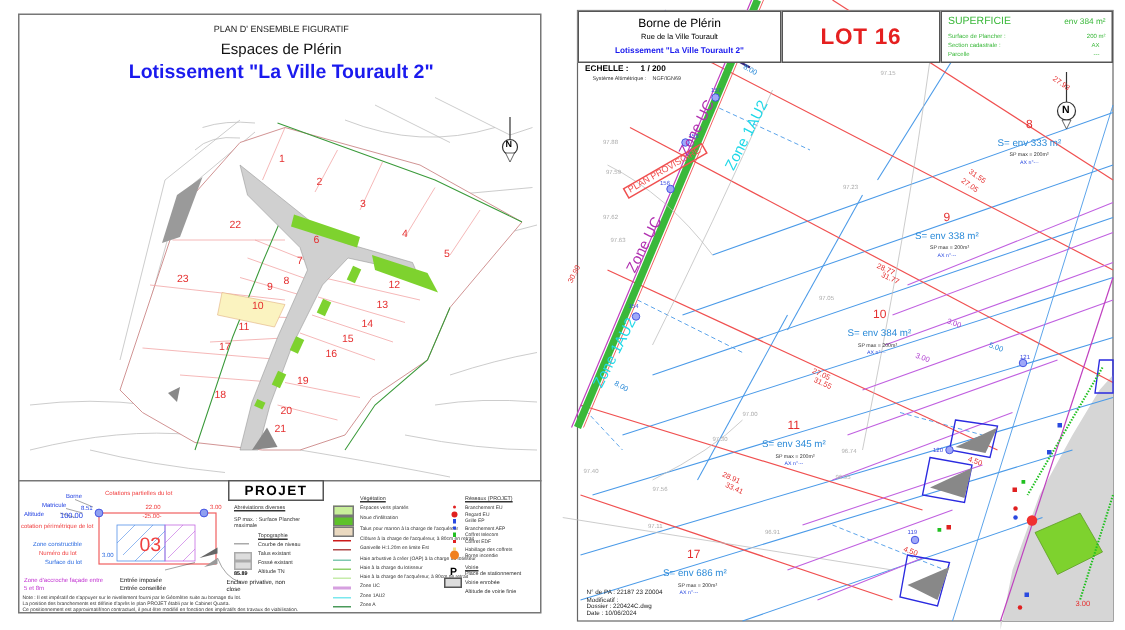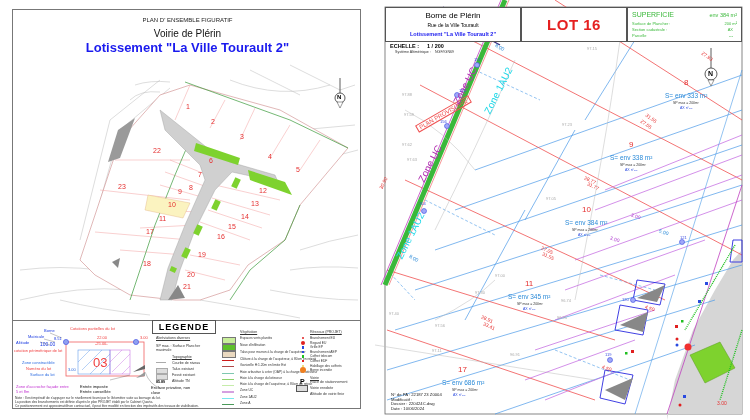--- a/index.html
+++ b/index.html
@@ -21,21 +21,21 @@
   .rlot { position:absolute; font-size:8px; color:#e53030; }
   .surf { position:absolute; font-size:6.5px; color:#2a8ad8; white-space:nowrap; }
   .sp { position:absolute; font-size:3.5px; color:#333; white-space:nowrap; }
 </style>
 </head>
 <body>
 
 <div id="left" class="panel">
   <div class="frame-left"></div>
   <div class="lt-title-1">PLAN D' ENSEMBLE FIGURATIF</div>
-  <div class="lt-title-2">Voirie de Plérin</div>
+  <div class="lt-title-2">Espaces de Plérin</div>
   <div class="lt-title-3">Lotissement "La Ville Tourault 2"</div>
 
   <svg width="375" height="420">
 
     <g stroke="#bbb" stroke-width="0.5" fill="none">
       <path d="M230,80 Q280,100 330,85"></path>
         <path d="M250,70 L300,95"></path>
         <path d="M290,65 L340,90 L355,85"></path>
       <path d="M300,130 L355,125"></path>
         <path d="M320,160 L358,150"></path>
@@ -128,21 +128,21 @@
       <span class="lotnum" style="left: 146px; top: 228px;">17</span>
       <span class="lotnum" style="left: 143px; top: 260px;">18</span>
       <span class="lotnum" style="left: 198px; top: 251px;">19</span>
       <span class="lotnum" style="left: 187px; top: 271px;">20</span>
       <span class="lotnum" style="left: 183px; top: 283px;">21</span>
       <span class="lotnum" style="left: 153px; top: 147px;">22</span>
       <span class="lotnum" style="left: 118px; top: 183px;">23</span>
     </div>
 
   <div class="legend-box"></div>
-  <div class="legend-title">LEGENDE</div>
+  <div class="legend-title">PROJET</div>
 
   <svg width="375" height="420" style="pointer-events:none">
     <rect x="66" y="342" width="78" height="34" fill="none" stroke="#f06060" stroke-width="0.8"></rect>
     <rect x="78" y="350" width="32" height="24" fill="none" stroke="#4a8ae8" stroke-width="0.5"></rect>
     <rect x="110" y="350" width="20" height="24" fill="none" stroke="#c060e0" stroke-width="0.5"></rect>
     <g stroke="#4a8ae8" stroke-width="0.4">
       <line x1="78" y1="362" x2="90" y2="350"></line>
         <line x1="82" y1="370" x2="102" y2="350"></line>
         <line x1="90" y1="374" x2="110" y2="354"></line>
         <line x1="100" y1="374" x2="110" y2="364"></line>

